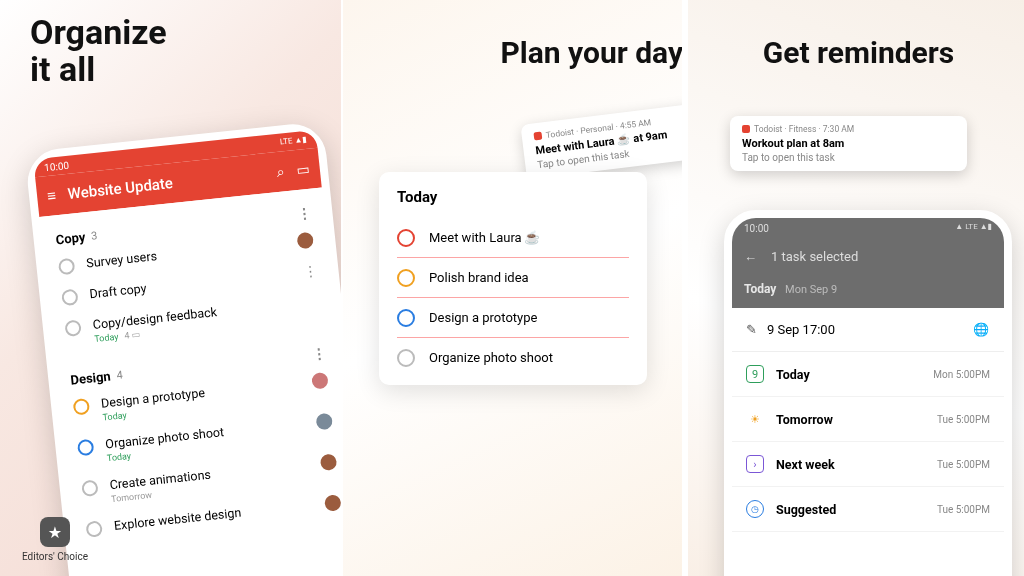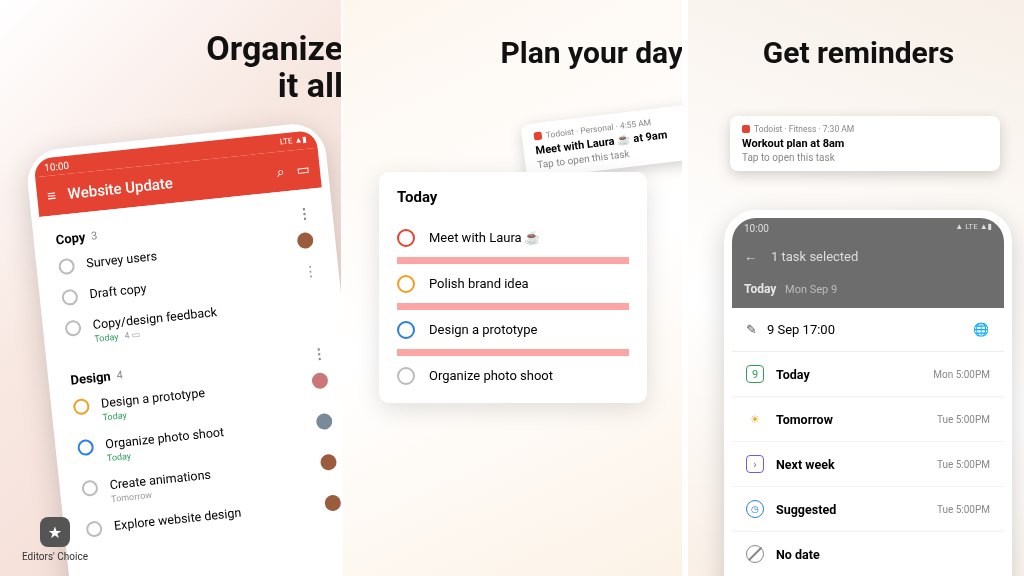--- a/index.html
+++ b/index.html
@@ -17,21 +17,21 @@
     height: 576px;
     overflow: hidden;
   }
   .panel.p1 { left: 0;    width: 343px; background: linear-gradient(135deg,#fff 0%,#f8e8e2 40%,#f3d8d0 100%); }
   .panel.p2 { left: 343px; width: 340px; background: linear-gradient(155deg,#fdf6ee 0%,#fff 50%,#fcf2e6 100%); }
   .panel.p3 { left: 688px; width: 341px; background: linear-gradient(200deg,#f7efe7 0%,#fff 60%,#f9efe6 100%); }
   .sep { position:absolute; top:0; width:2px; height:576px; background:#fff; }
   .sep.s1{left:341px} .sep.s2{left:682px}
 
   .headline { font-weight:700; color:#111; line-height:1.1; }
-  .panel.p1 .headline{ font-size:34px; margin:30px 0 0 30px;text-align:right;}
+  .panel.p1 .headline{ font-size:34px; margin:14px 0 0 30px;}
   .panel.p2 .headline{ font-size:30px; text-align:right; margin-top:36px;}
   .panel.p3 .headline{ font-size:30px; text-align:center; margin-top:36px;}
 
   
   .p1-phone{
     position:absolute; left:55px; top:135px; width:300px; height:600px;
     background:#fff; border-radius:34px; box-shadow:0 8px 30px rgba(0,0,0,.18);
     transform:rotate(-6deg); border:8px solid #fff;
   }
   .p1-statusbar{background:#e44332;color:#fff;display:flex;justify-content:space-between;align-items:center;
@@ -52,33 +52,33 @@
   .av{width:16px;height:16px;border-radius:50%;background:#c77;flex-shrink:0;}
   .av.b{background:#9b5c3e;} .av.c{background:#7a8a99;}
 
   .editors{position:absolute;left:22px;bottom:14px;display:flex;flex-direction:column;align-items:center;color:#333;font-size:10px;}
   .editors .badge{width:30px;height:30px;border-radius:8px;background:#555;display:flex;align-items:center;justify-content:center;color:#fff;font-size:16px;margin-bottom:4px;}
 
   
   .p2-card{position:absolute;left:36px;top:172px;width:268px;background:#fff;border-radius:10px;
     box-shadow:0 6px 24px rgba(0,0,0,.12);padding:16px 18px 8px;}
   .p2-card h3{font-size:15px;font-weight:700;margin-bottom:12px;}
-  .p2-task{display:flex;align-items:center;padding:10px 0;font-size:13px;border-bottom:7px solid #fca5a5;}
+  .p2-task{display:flex;align-items:center;padding:10px 0;font-size:13px;border-bottom:1px solid #fca5a5;}
   .p2-task:last-child{border-bottom:none;}
   .p2-task .ring{width:18px;height:18px;margin-right:14px;}
 
   .notif{position:absolute;background:#fff;border-radius:8px;box-shadow:0 4px 14px rgba(0,0,0,.18);
     padding:8px 12px;font-size:10px;transform:rotate(-7deg);width:210px;}
   .notif .src{color:#888;font-size:8.5px;margin-bottom:3px;}
   .notif .src .dot{display:inline-block;width:8px;height:8px;background:#e44332;border-radius:2px;margin-right:4px;position:relative;top:1px;}
   .notif .ttl{font-weight:700;font-size:11px;margin-bottom:2px;}
   .notif .sub{color:#888;}
 
   
-  .p3-notif{position:absolute;left:42px;top:116px;transform:none;width:270px;}
+  .p3-notif{position:absolute;left:42px;top:116px;transform:none;width:237px;}
   .p3-phone{position:absolute;left:36px;top:210px;width:288px;height:520px;background:#fff;border-radius:32px;
     border:8px solid #fff;box-shadow:0 8px 26px rgba(0,0,0,.18);}
   .p3-dim{background:#6d6d6d;color:#ddd;border-radius:24px 24px 0 0;}
   .p3-status{display:flex;justify-content:space-between;padding:5px 12px;font-size:10px;}
   .p3-seltitle{display:flex;align-items:center;padding:10px 12px;font-size:13px;}
   .p3-seltitle .back{margin-right:14px;}
   .p3-today{padding:8px 12px 12px;font-size:11px;}
   .p3-today b{color:#e7e7e7;font-size:12px;margin-right:6px;}
   .p3-sheet{background:#fff;}
   .p3-when{display:flex;align-items:center;padding:14px 14px;font-size:13px;border-bottom:1px solid #eee;}
@@ -255,23 +255,18 @@
       <div class="p3-opt">
         <span class="ic next">›</span>
         <b>Next week</b>
         <span class="time">Tue 5:00PM</span>
       </div>
       <div class="p3-opt">
         <span class="ic sugg">◷</span>
         <b>Suggested</b>
         <span class="time">Tue 5:00PM</span>
       </div>
-      <div class="p3-opt">
-        <span class="ic none"></span>
-        <b>No date</b>
-        <span class="time"></span>
-      </div>
     </div>
   </div>
 </div>
 
 <div class="sep s1"></div>
 <div class="sep s2"></div>
 
 </body></html>

